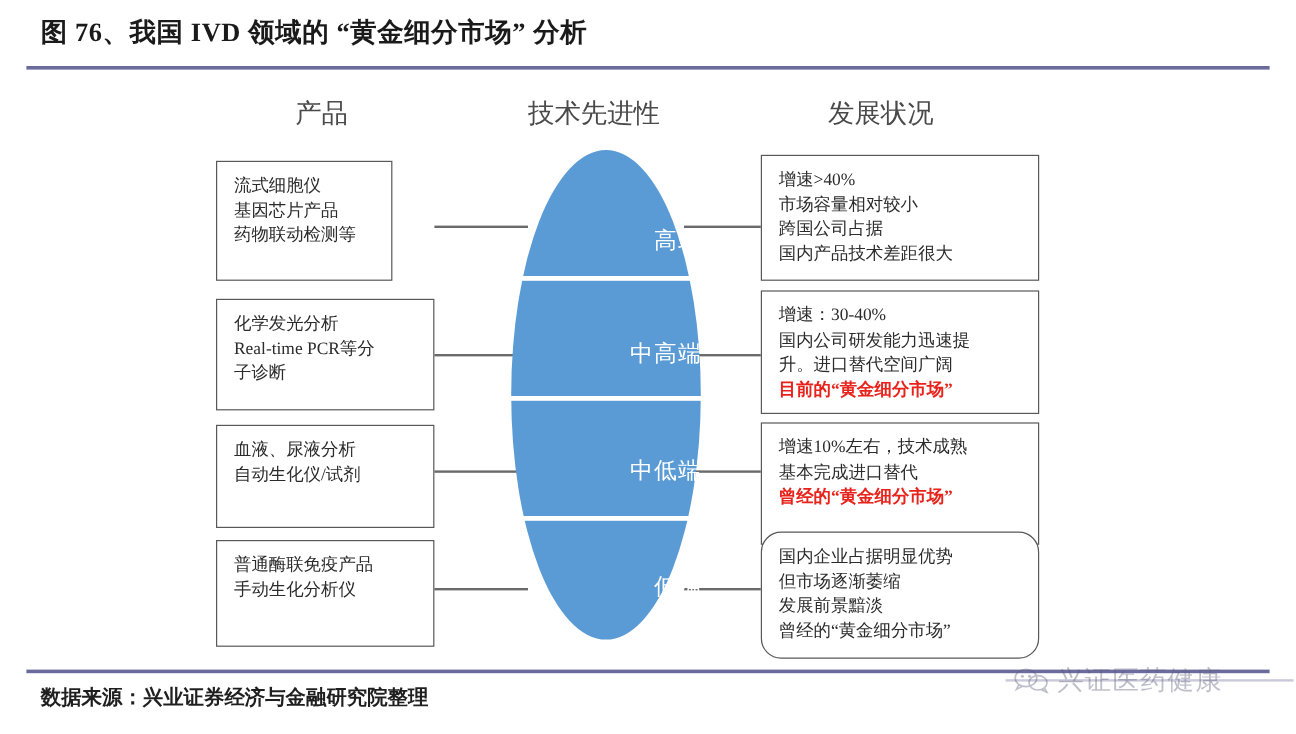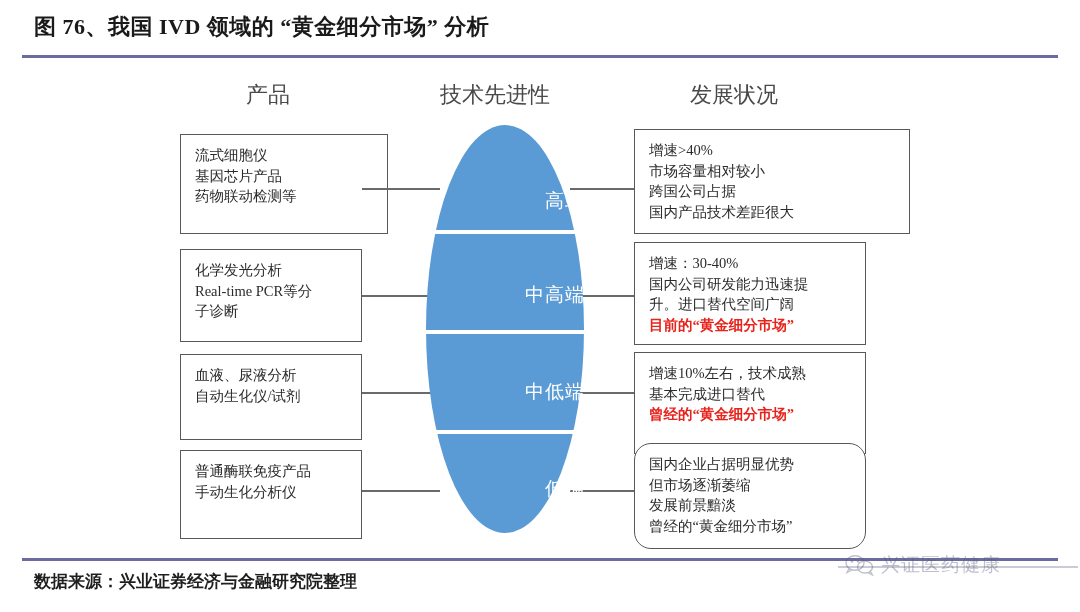--- a/index.html
+++ b/index.html
@@ -49,27 +49,27 @@
     padding:10px 12px 8px 14px;
     font-size:14.5px;
     line-height:1.42;
     color:#2b2b2b;
     font-family:"Liberation Serif","DejaVu Serif",serif;
   }
   .box .ln{display:block;white-space:nowrap;}
   .box .ln.red{color:#e8231c;font-weight:bold;}
 
   
-  #lbox-0{left:180px;top:134px;width:208px;height:100px;}
+  #lbox-0{left:180px;top:134px;width:147px;height:100px;}
   #lbox-1{left:180px;top:249px;width:182px;height:93px;}
   #lbox-2{left:180px;top:354px;width:182px;height:86px;}
   #lbox-3{left:180px;top:450px;width:182px;height:89px;}
 
   
-  #rbox-0{left:634px;top:129px;width:276px;height:105px;}
+  #rbox-0{left:634px;top:129px;width:232px;height:105px;}
   #rbox-1{left:634px;top:242px;width:232px;height:103px;}
   #rbox-2{left:634px;top:352px;width:232px;height:102px;}
   #rbox-3{left:634px;top:443px;width:232px;height:106px;border-radius:17px;}
 
   
   .conn{
     position:absolute;height:1.6px;background:#6a6a6a;
   }
   #conn-l-0{left:362px;top:188px;width:78px;}
   #conn-l-1{left:362px;top:295px;width:78px;}
@@ -106,21 +106,21 @@
     font-family:"Liberation Serif","DejaVu Serif",serif;
   }
 
   
   .watermark{
     position:absolute;left:845px;top:552px;
     display:flex;align-items:center;gap:6px;
     opacity:0.38;
   }
   .watermark .wm-text{
-    font-size:19px;color:#5a5a78;
+    font-size:22px;color:#5a5a78;
     font-family:Liberation Sans, sans-serif;
     white-space:nowrap;letter-spacing:1px;
   }
   .wm-line{
     position:absolute;left:838px;top:566px;width:240px;height:2px;
     background:#8a8aa8;opacity:0.45;
   }
 </style>
 </head>
 <body>

